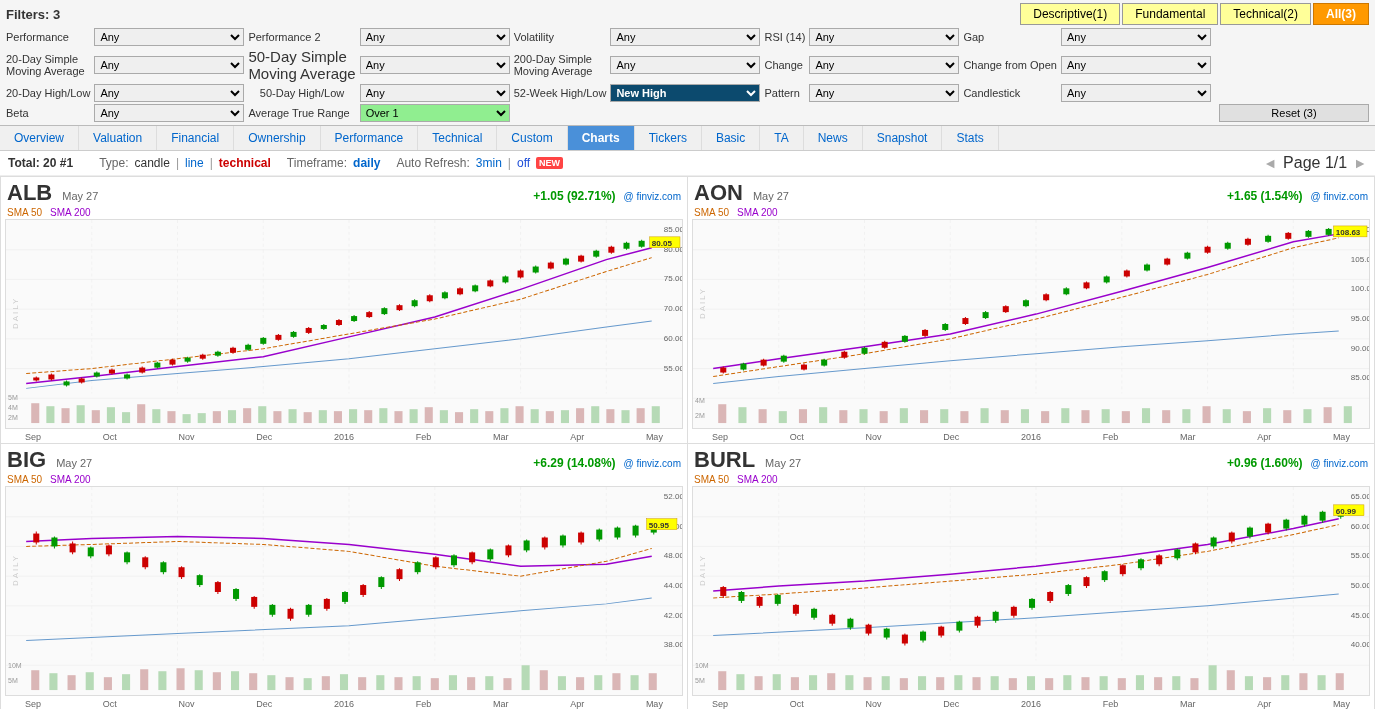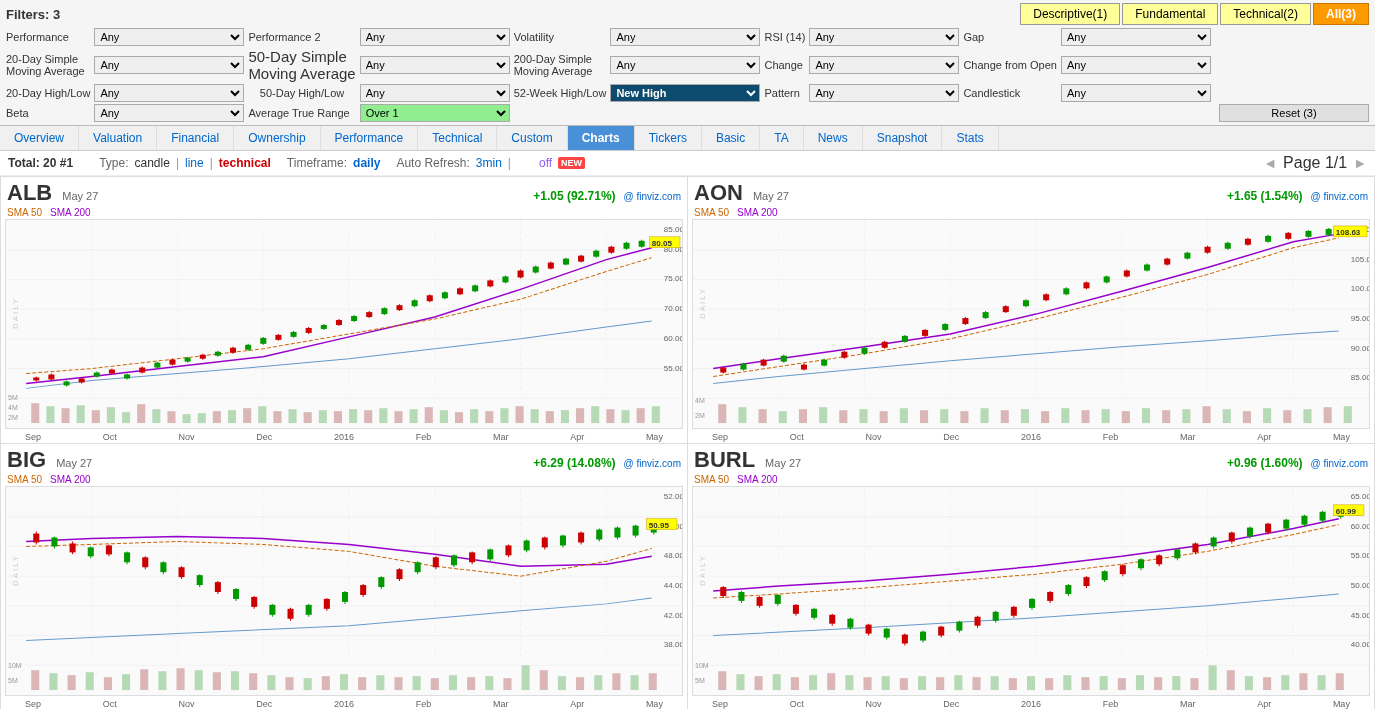--- a/index.html
+++ b/index.html
@@ -121,21 +121,21 @@
     <span style="color:#333; cursor:pointer;">candle</span>
     <span style="color:#999;">|</span>
     <span style="color:#0066cc; cursor:pointer;">line</span>
     <span style="color:#999;">|</span>
     <span style="color:#cc0000; font-weight:bold; cursor:pointer;">technical</span>
     <span style="color:#666; margin-left:10px;">Timeframe:</span>
     <span style="color:#0066cc; font-weight:bold; cursor:pointer;">daily</span>
     <span style="color:#666; margin-left:10px;">Auto Refresh:</span>
     <span style="color:#0066cc; cursor:pointer;">3min</span>
     <span style="color:#999;">|</span>
-    <span style="color:#8b5cf6; cursor:pointer;margin-left:22px;">off</span>
+    <span style="color:#1d4ed8; cursor:pointer;">off</span>
     <span style="background:#ff4444; color:#fff; font-size:9px; padding:1px 3px; border-radius:2px; font-weight:bold;">NEW</span>
     <span style="margin-left:auto; color:#aaa; cursor:pointer; font-size:14px;">◄</span>
     <span style="font-size:16px;">Page 1/1</span>
     <span style="color:#aaa; cursor:pointer; font-size:14px;">►</span>
   </div>
 
   <div style="display:grid; grid-template-columns:1fr 1fr; gap:1px; background:#ddd; padding:1px;">
 
     <div style="background:#fff; overflow:hidden;">
       <div style="display:flex; align-items:baseline; padding:3px 6px 0;">

